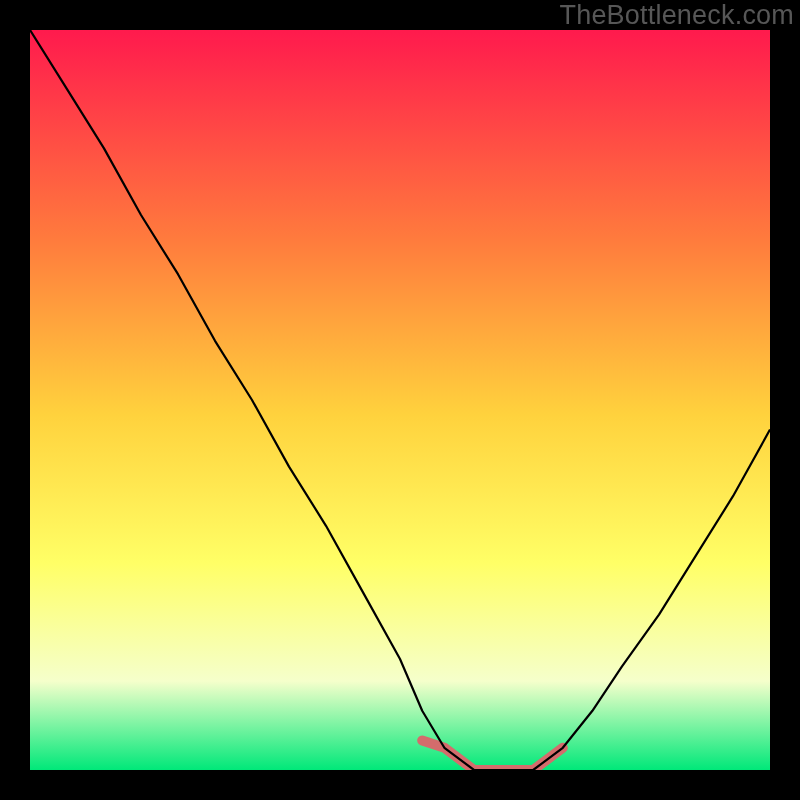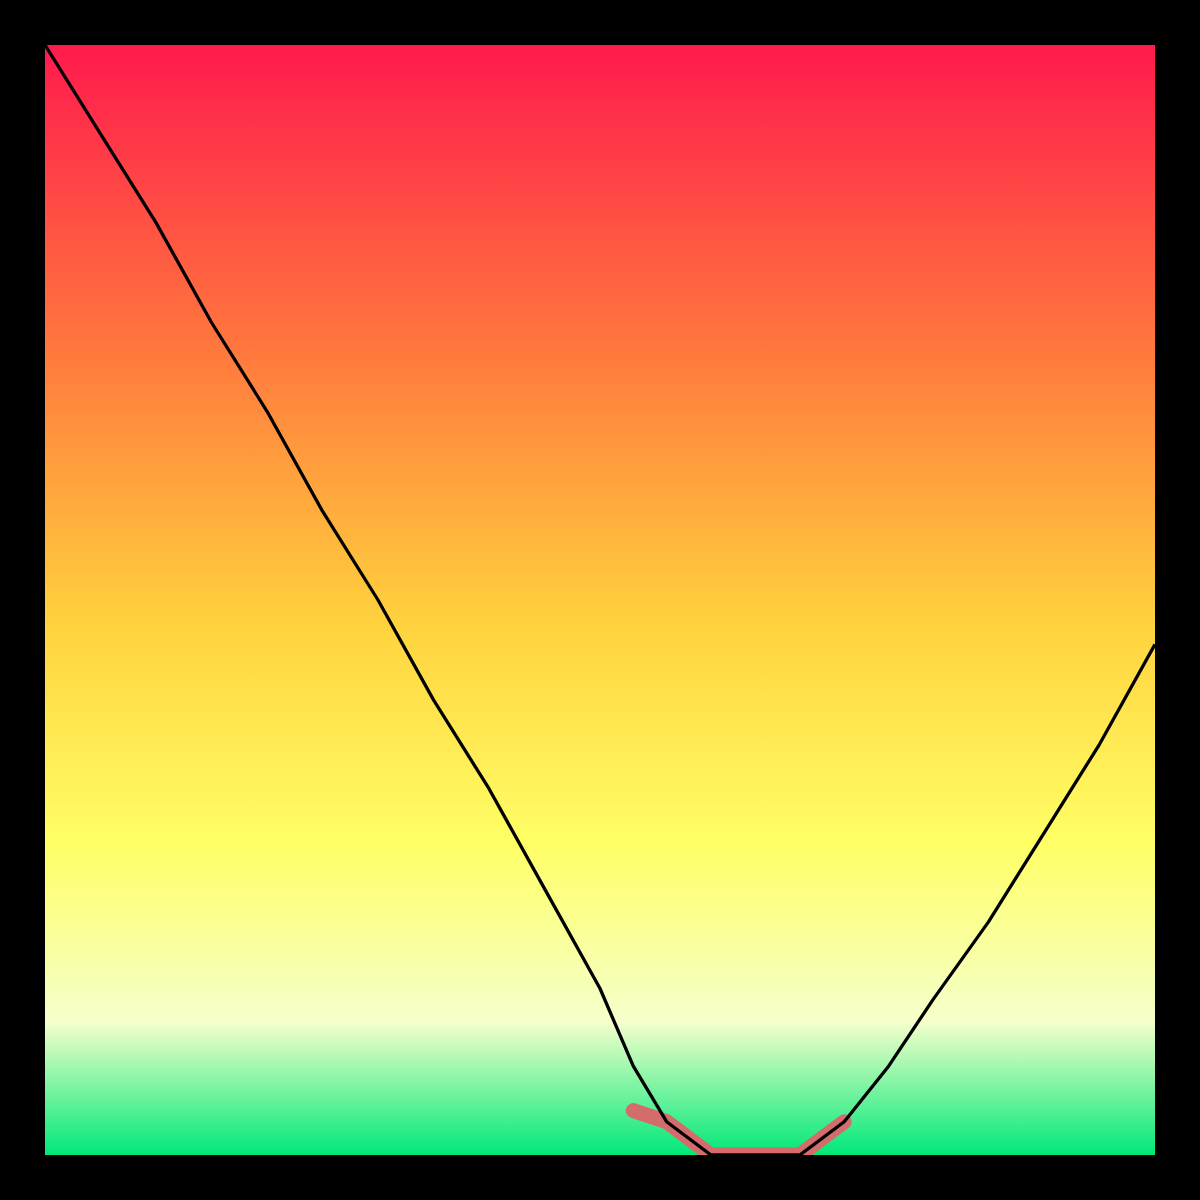--- a/index.html
+++ b/index.html
@@ -38,20 +38,21 @@
   .plot-svg {
     width: 100%;
     height: 100%;
     display: block;
   }
 </style>
 </head>
 <body>
 
 <div class="frame">
+  <div class="watermark">TheBottleneck.com</div>
 
   <div class="plot-area">
     <svg class="plot-svg" viewBox="0 0 740 740" preserveAspectRatio="none">
       <defs>
         <linearGradient id="bg-grad" x1="0" y1="0" x2="0" y2="1">
           <stop id="g0" offset="0%" stop-color="#ff1a4d"></stop>
           <stop id="g1" offset="28%" stop-color="#ff7a3d"></stop>
           <stop id="g2" offset="52%" stop-color="#ffd23d"></stop>
           <stop id="g3" offset="72%" stop-color="#ffff66"></stop>
           <stop id="g4" offset="88%" stop-color="#f5ffcb"></stop>

